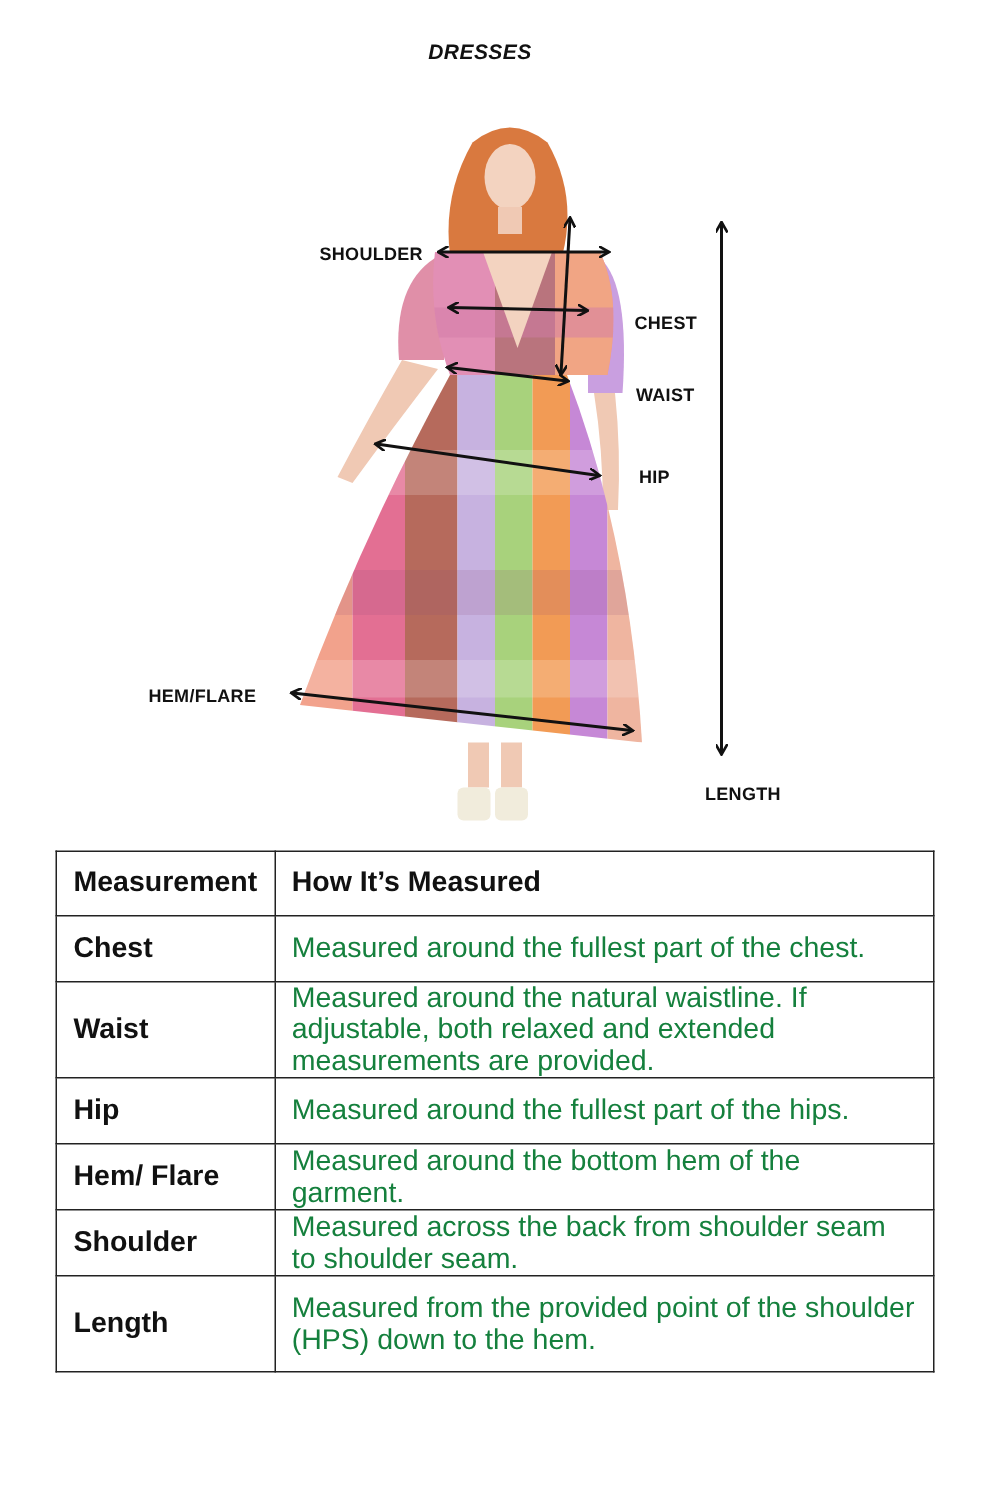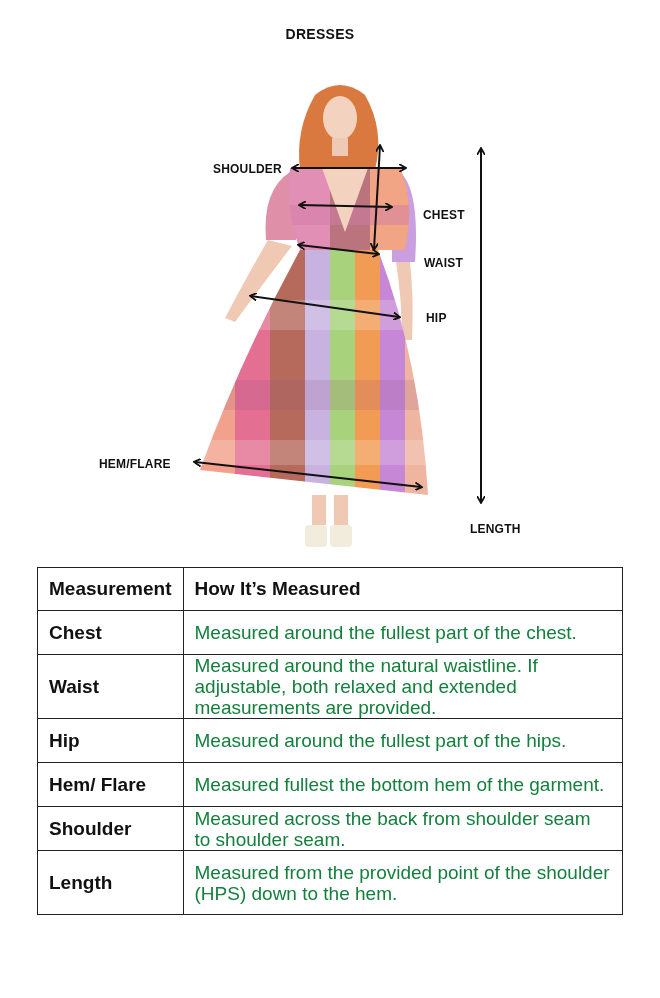--- a/index.html
+++ b/index.html
@@ -1,19 +1,19 @@
 <!DOCTYPE html>
 <html><head>
 <meta charset="utf-8">
 <style>
   html, body { margin: 0; padding: 0; background: #ffffff; }
   body { width: 660px; height: 998px; position: relative; overflow: hidden;
          font-family: "Liberation Sans", sans-serif; color: #111; }
   .title { position: absolute; top: 26px; left: 0; width: 640px; text-align: center;
-           font-weight: bold; font-size: 14px; letter-spacing: 0.3px; }
+           font-weight: bold; font-size: 14px; letter-spacing: 0.3px; font-style: italic; }
   .figure { position: absolute; left: 0; top: 60px; width: 660px; height: 500px; }
   .label { position: absolute; font-weight: bold; font-size: 12px; letter-spacing: 0.2px; }
   table.guide { position: absolute; left: 37px; top: 567px; width: 586px;
                 border-collapse: collapse; font-size: 19px; }
   table.guide td, table.guide th { border: 1.5px solid #222; text-align: left;
                 vertical-align: middle; padding: 0 11px; }
   table.guide th { font-weight: bold; }
   table.guide td.m { font-weight: bold; width: 99px; }
   table.guide td.d { color: #15803d; line-height: 21px; }
 </style>
@@ -107,21 +107,21 @@
     <tr style="height:64px;">
       <td class="m">Waist</td>
       <td class="d">Measured around the natural waistline. If adjustable, both relaxed and extended measurements are provided.</td>
     </tr>
     <tr style="height:44px;">
       <td class="m">Hip</td>
       <td class="d">Measured around the fullest part of the hips.</td>
     </tr>
     <tr style="height:44px;">
       <td class="m">Hem/ Flare</td>
-      <td class="d">Measured fullest the bottom hem of the garment.</td>
+      <td class="d">Measured around the bottom hem of the garment.</td>
     </tr>
     <tr style="height:44px;">
       <td class="m">Shoulder</td>
       <td class="d">Measured across the back from shoulder seam to shoulder seam.</td>
     </tr>
     <tr style="height:64px;">
       <td class="m">Length</td>
       <td class="d">Measured from the provided point of the shoulder (HPS) down to the hem.</td>
     </tr>
   </tbody>

